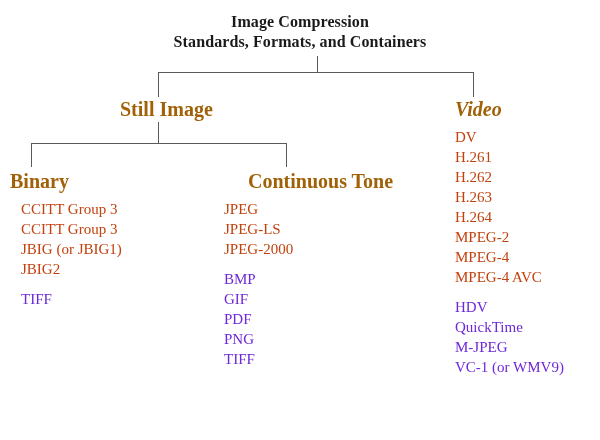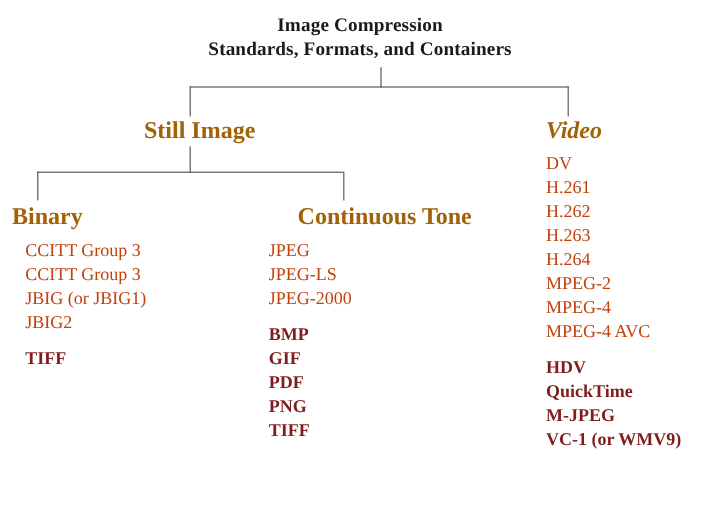--- a/index.html
+++ b/index.html
@@ -60,22 +60,21 @@
   .item-list {
     position: absolute;
   }
   .item {
     font-size: 15px;
     line-height: 20px;
     white-space: nowrap;
     color: #c2410c;
   }
   .item.gray {
-    color: #7f1d1d;
-    font-weight: bold;
+    color: #6d28d9;
   }
   .group-gap {
     height: 10px;
   }
 </style>
 </head>
 <body>
 
 <div id="diagram">
 

